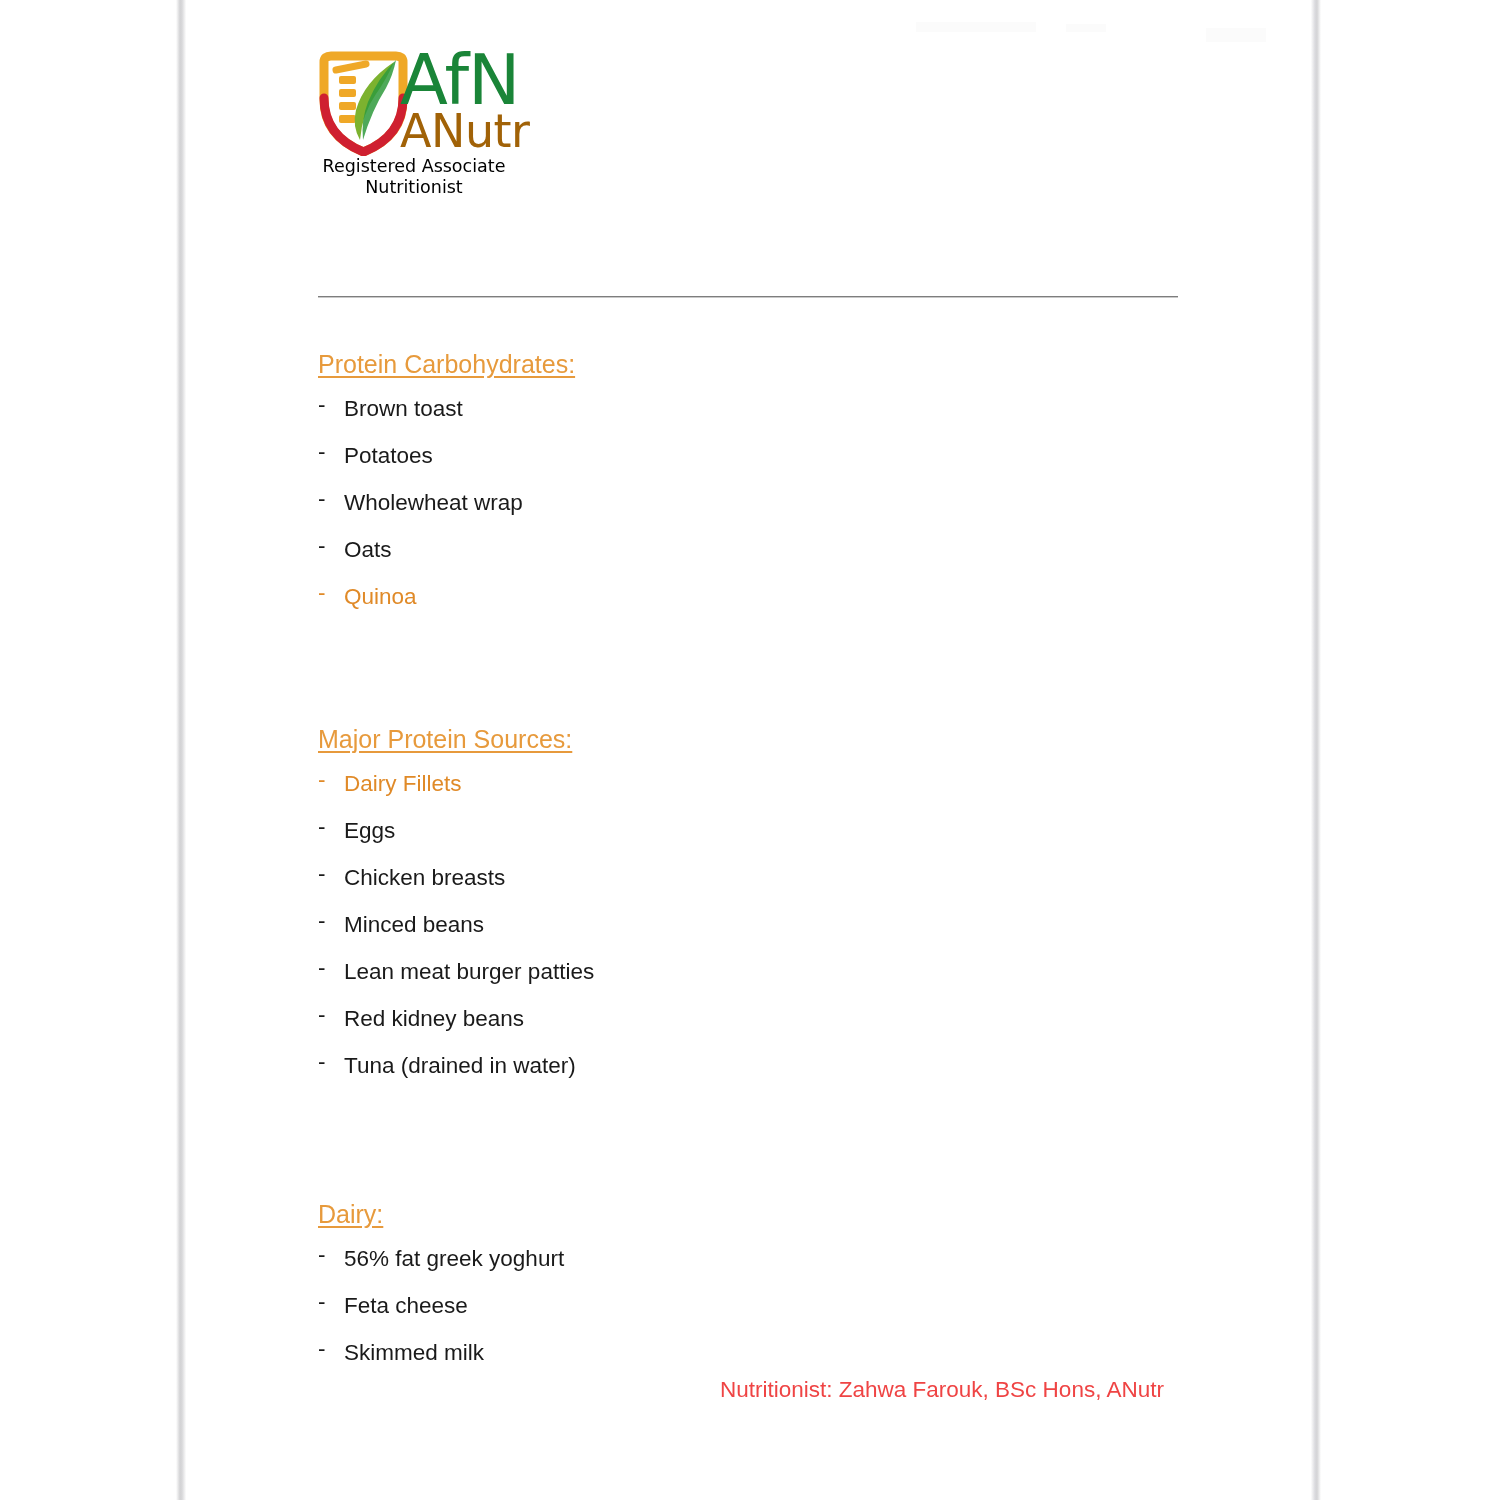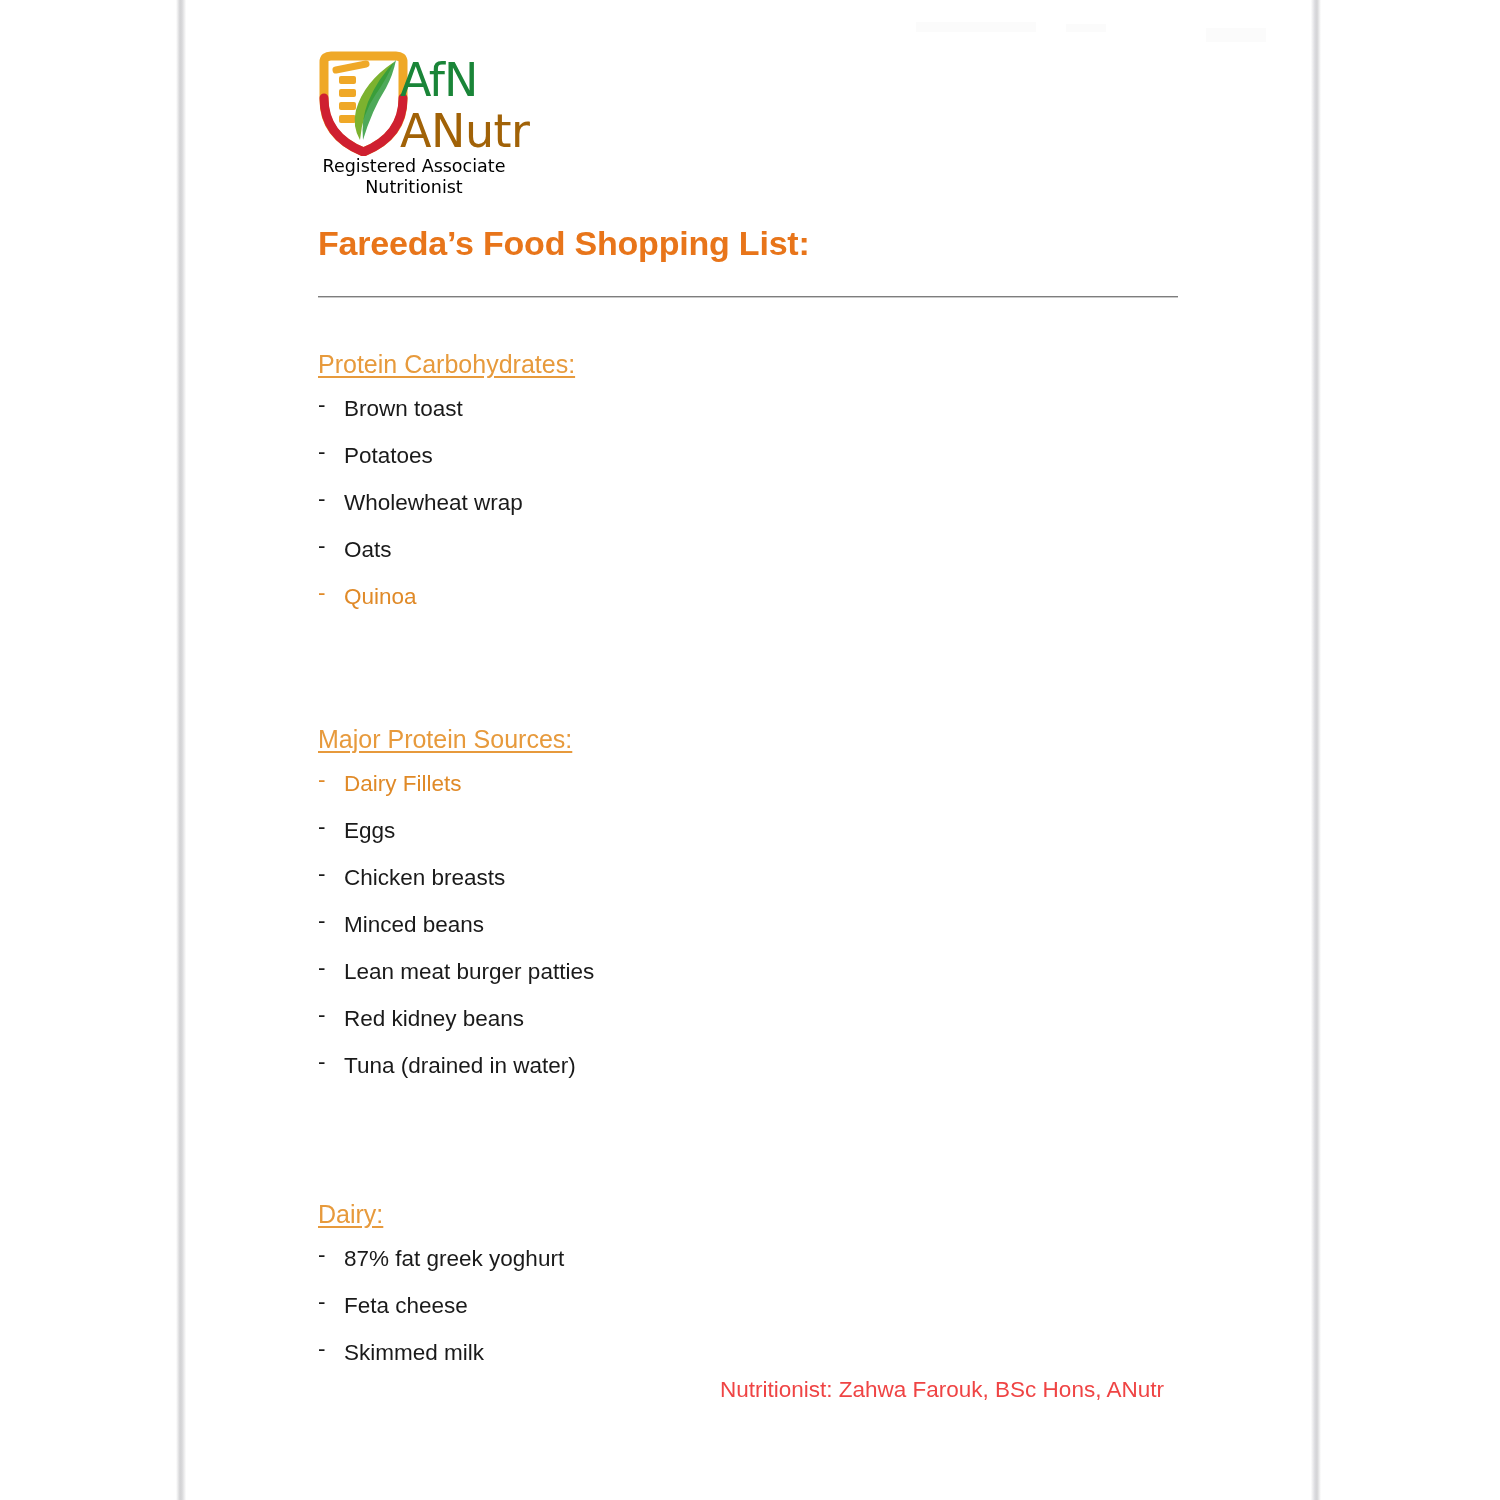--- a/index.html
+++ b/index.html
@@ -67,21 +67,21 @@
     position: absolute;
     left: 0;
     top: 0;
     width: 95px;
     height: 108px;
   }
   #logo .wordmark-afn {
     position: absolute;
     left: 84px;
     top: 1px;
-    font-size: 46px;
+    font-size: 70px;
     line-height: 62px;
     font-weight: 400;
     color: #1a8538;
     letter-spacing: -1px;
     font-family: "DejaVu Sans", sans-serif;
   }
   #logo .wordmark-anutr {
     position: absolute;
     left: 84px;
     top: 60px;
@@ -222,21 +222,20 @@
       </div>
 
       <div class="wordmark-afn">AfN</div>
       <div class="wordmark-anutr">ANutr</div>
       <div class="strapline">
         <div>Registered Associate</div>
         <div>Nutritionist</div>
       </div>
     </div>
 
-    <div id="doc-title">Fareeda’s Food Shopping List:</div>
     <div id="title-rule"></div>
 
     <div class="section" id="section-0">
       <div class="section-heading">Protein Carbohydrates:</div>
       <ul class="item-list">
           <li class="item"><span class="dash">-</span><span>Brown toast</span></li>
           <li class="item"><span class="dash">-</span><span>Potatoes</span></li>
           <li class="item"><span class="dash">-</span><span>Wholewheat wrap</span></li>
           <li class="item"><span class="dash">-</span><span>Oats</span></li>
           <li class="item accent"><span class="dash">-</span><span>Quinoa</span></li>
@@ -252,21 +251,21 @@
           <li class="item"><span class="dash">-</span><span>Minced beans</span></li>
           <li class="item"><span class="dash">-</span><span>Lean meat burger patties</span></li>
           <li class="item"><span class="dash">-</span><span>Red kidney beans</span></li>
           <li class="item"><span class="dash">-</span><span>Tuna (drained in water)</span></li>
         </ul>
     </div>
 
     <div class="section" id="section-2">
       <div class="section-heading">Dairy:</div>
       <ul class="item-list">
-          <li class="item"><span class="dash">-</span><span>87% fat greek yoghurt</span></li>
+          <li class="item"><span class="dash">-</span><span>56% fat greek yoghurt</span></li>
           <li class="item"><span class="dash">-</span><span>Feta cheese</span></li>
           <li class="item"><span class="dash">-</span><span>Skimmed milk</span></li>
         </ul>
     </div>
 
     <div id="footer-credit">Nutritionist: Zahwa Farouk, BSc Hons, ANutr</div>
 
   </div>
 </div>
 

